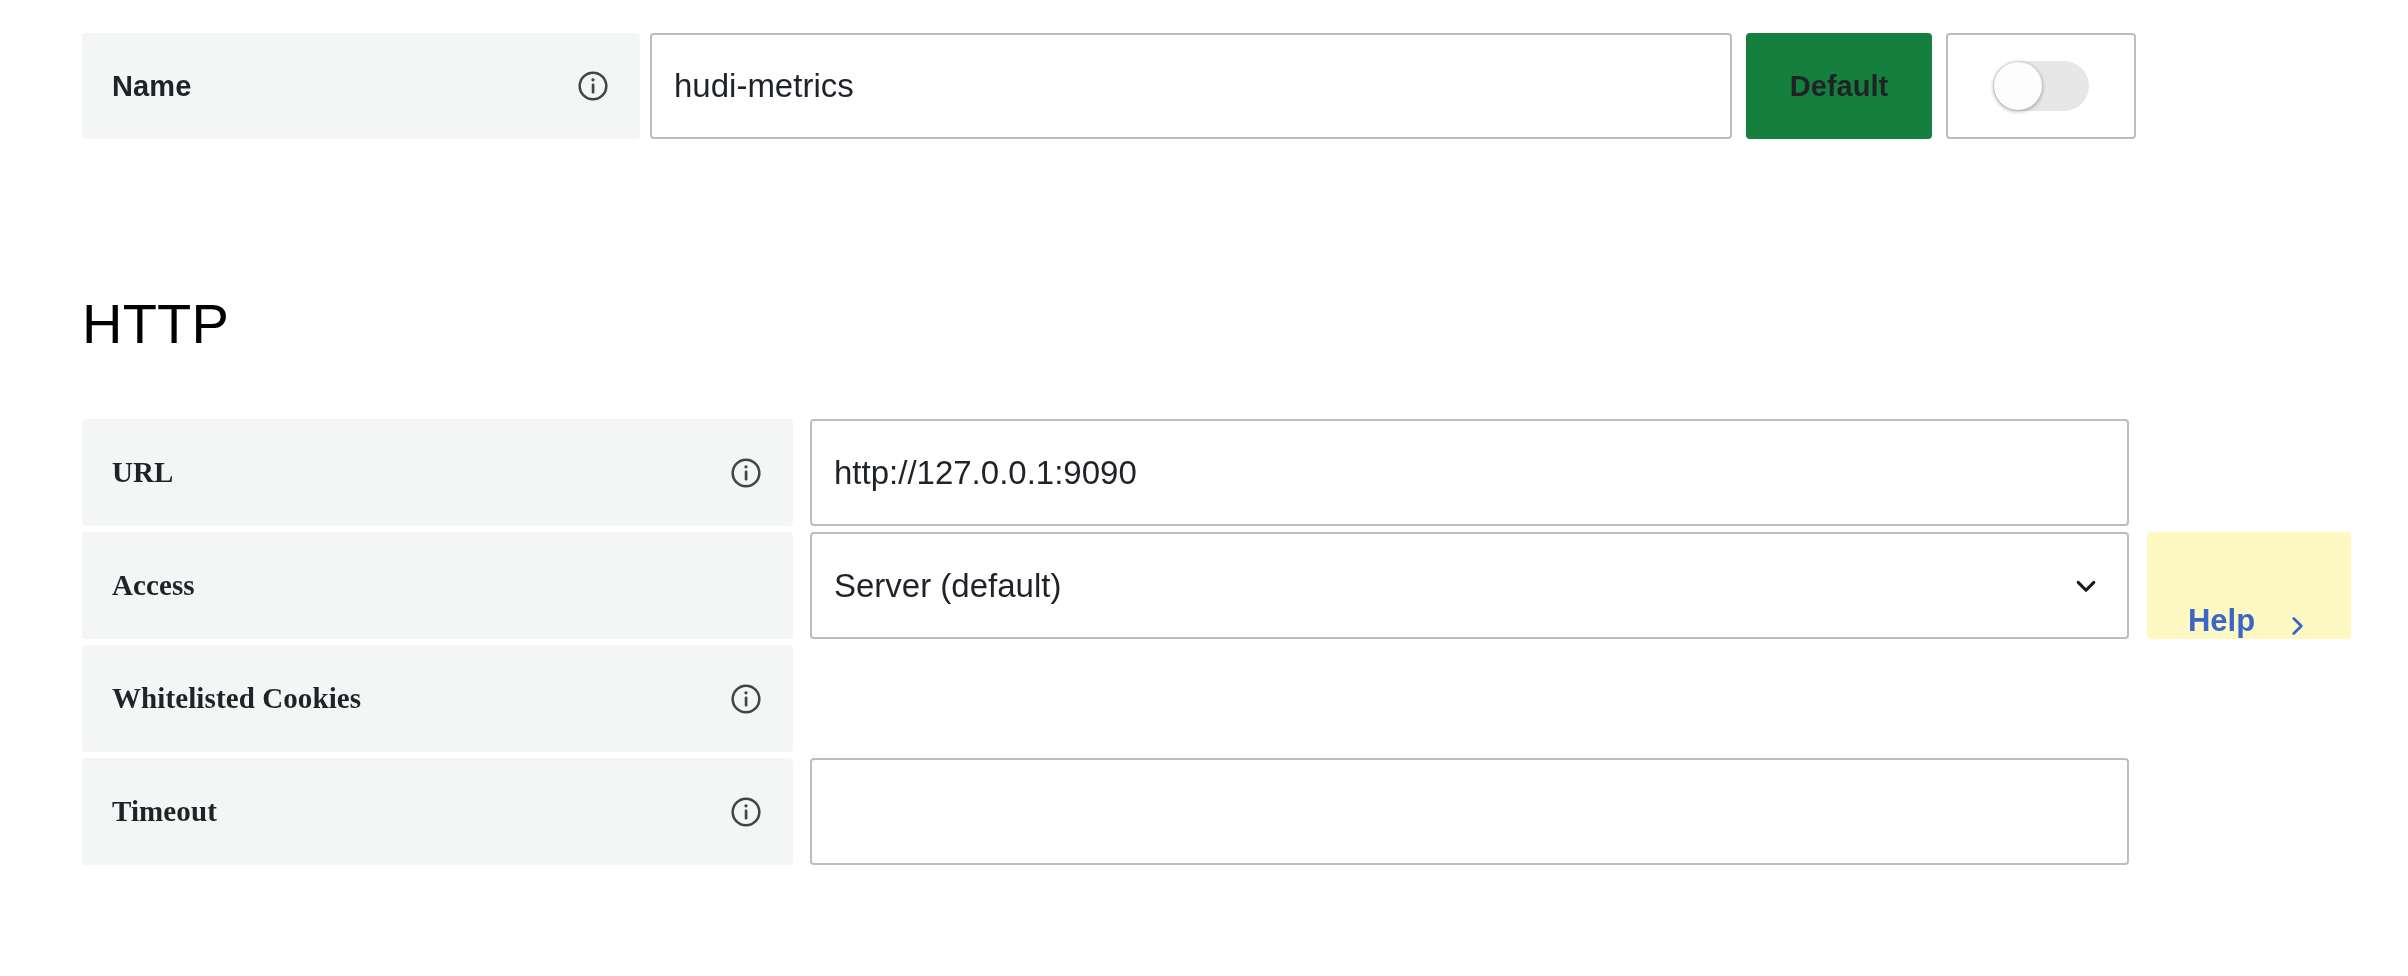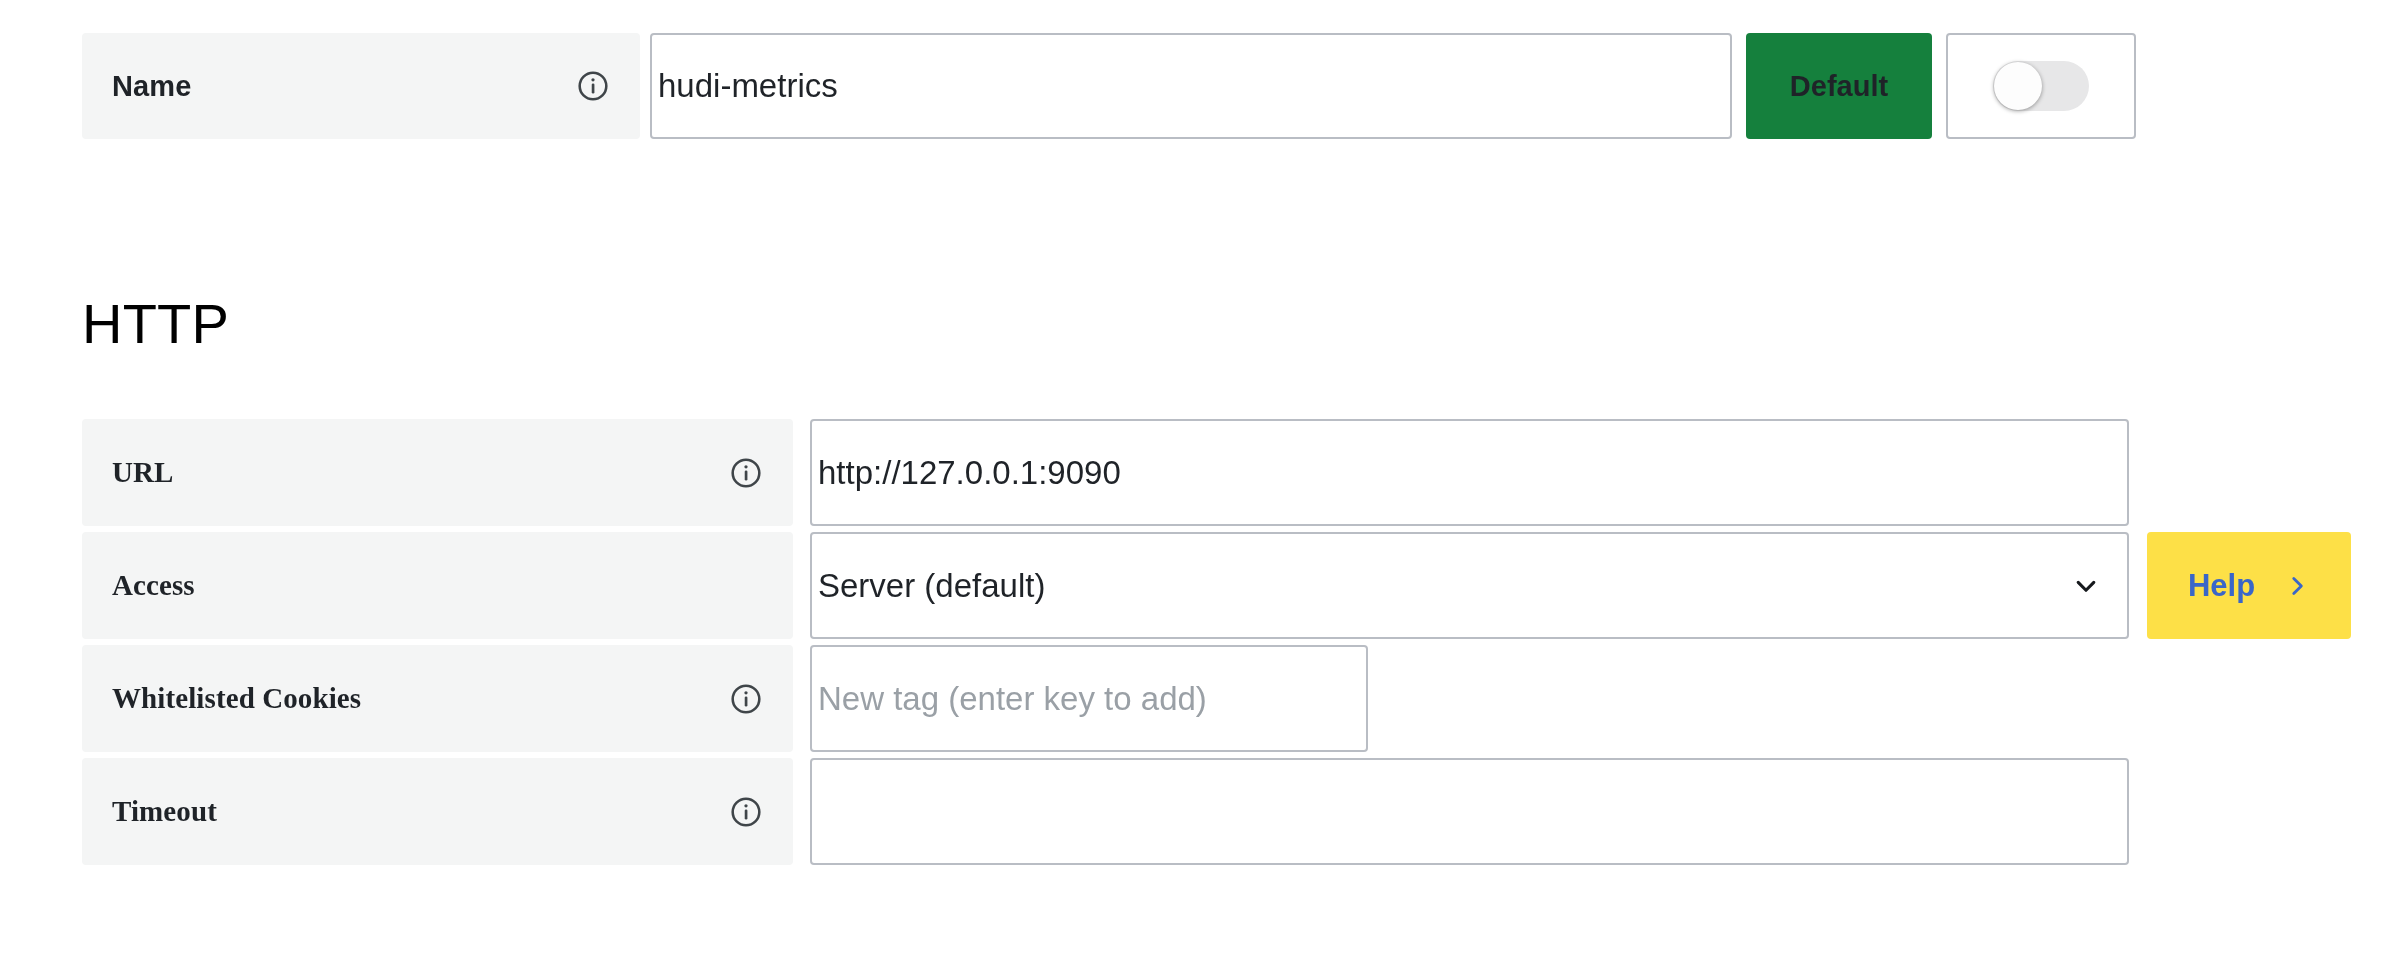--- a/index.html
+++ b/index.html
@@ -57,21 +57,21 @@
   }
   .info-icon svg { display: block; }
 
   .text-input {
     background: #ffffff;
     border: 2px solid #b9bdc4;
     border-radius: 4px;
     box-sizing: border-box;
     display: flex;
     align-items: center;
-    padding: 0 6px;
+    padding: 0 22px;
     font-size: 33px;
     color: #1f2328;
     overflow: hidden;
     white-space: nowrap;
   }
   .text-input .value { white-space: nowrap; }
   .text-input .placeholder {
     color: #9aa0a6;
     white-space: nowrap;
   }
@@ -181,24 +181,24 @@
     height: 34px;
     display: flex;
     align-items: center;
     justify-content: center;
   }
 
   .help-box {
     margin-left: 18px;
     width: 204px;
     height: 107px;
-    background: #fde047;
-    border-radius: 4px;
-    display: flex;
-    align-items: center;
+    background: #fef9c3;
+    border-radius: 4px;
+    display: flex;
+    align-items: flex-end;
     justify-content: center;
     gap: 29px;
     box-sizing: border-box;
     text-decoration: none;
   }
   .help-text {
     font-size: 31px;
     font-weight: 700;
     color: #3a66c8;
   }
@@ -290,23 +290,20 @@
       <div class="field-label">
         <span class="label-text">Whitelisted Cookies</span>
         <span class="info-icon">
           <svg width="34" height="34" viewBox="0 0 24 24" fill="none">
             <circle cx="12" cy="12" r="9.4" stroke="#3f4549" stroke-width="1.8"></circle>
             <circle cx="12" cy="7.6" r="1.15" fill="#3f4549"></circle>
             <rect x="11.1" y="10.3" width="1.9" height="7" rx="0.9" fill="#3f4549"></rect>
           </svg>
         </span>
       </div>
-      <div class="text-input input-narrow">
-        <span class="placeholder">New tag (enter key to add)</span>
-      </div>
     </div>
 
     <div class="field-row">
       <div class="field-label">
         <span class="label-text">Timeout</span>
         <span class="info-icon">
           <svg width="34" height="34" viewBox="0 0 24 24" fill="none">
             <circle cx="12" cy="12" r="9.4" stroke="#3f4549" stroke-width="1.8"></circle>
             <circle cx="12" cy="7.6" r="1.15" fill="#3f4549"></circle>
             <rect x="11.1" y="10.3" width="1.9" height="7" rx="0.9" fill="#3f4549"></rect>

